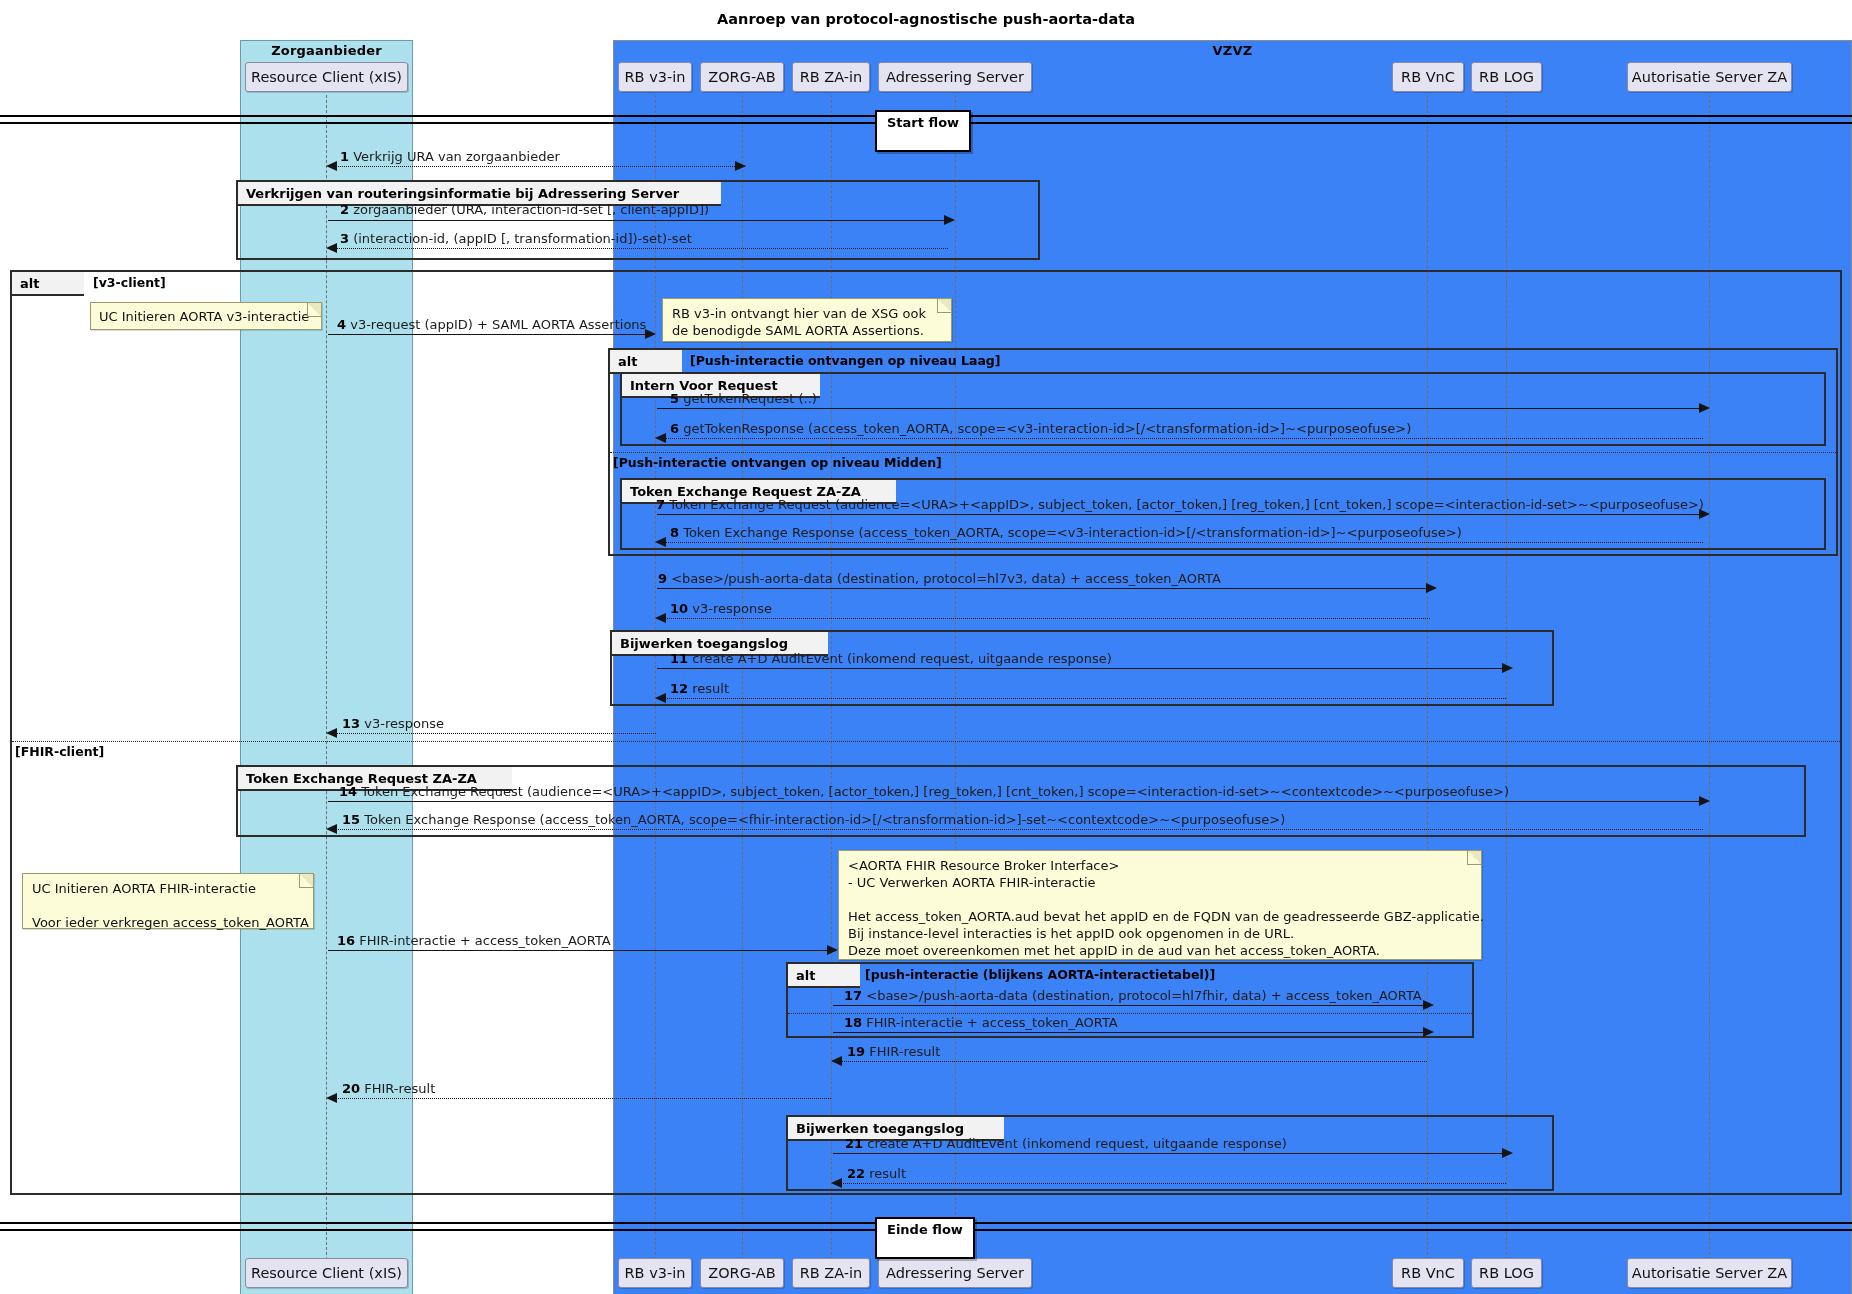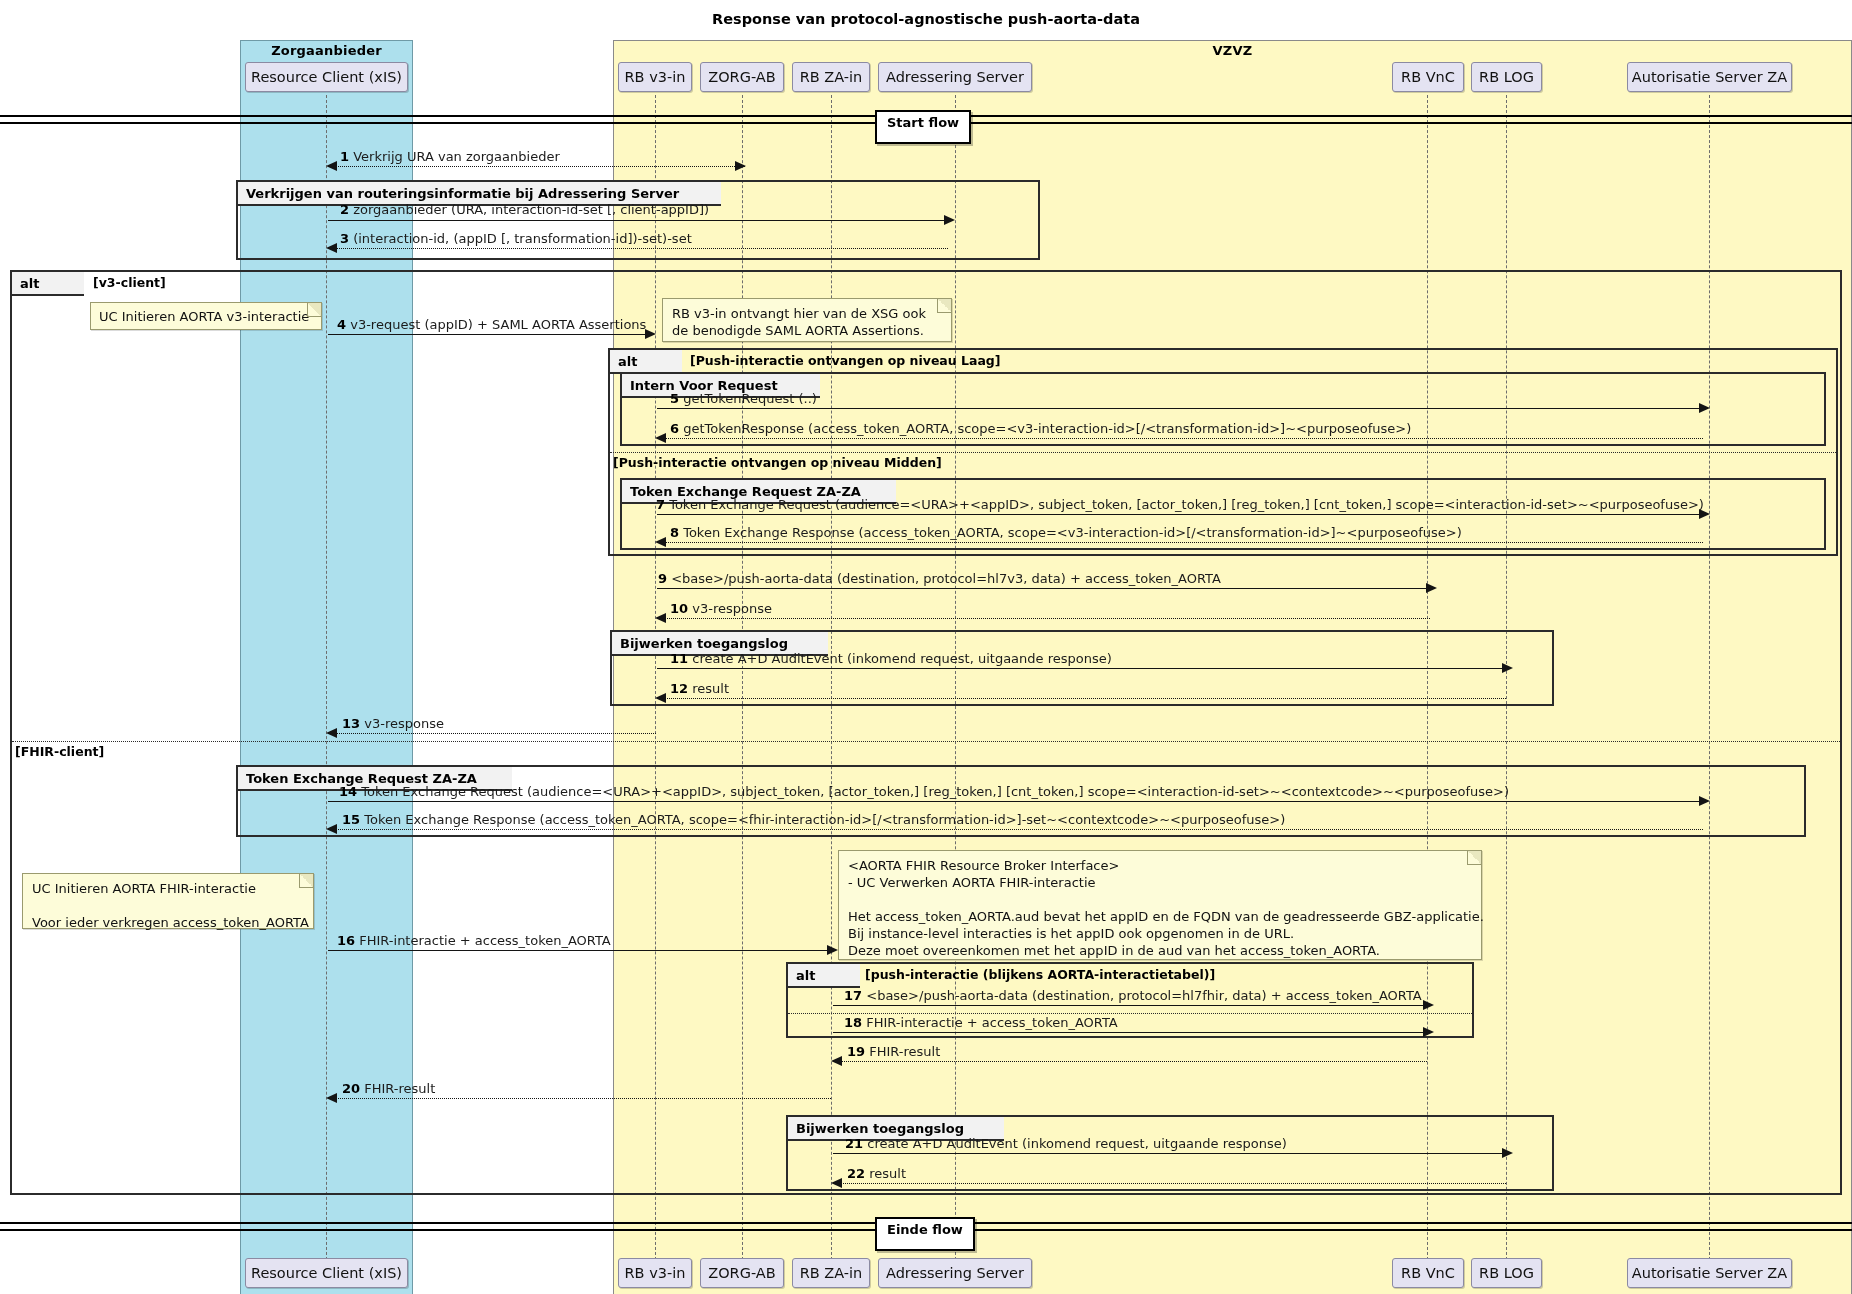--- a/index.html
+++ b/index.html
@@ -2,38 +2,38 @@
 <html><head>
 <meta charset="utf-8">
 <style>
   html,body{margin:0;padding:0;background:#ffffff;}
   body{font-family:"DejaVu Sans","Liberation Sans",sans-serif;}
   #canvas{position:relative;width:1852px;height:1294px;background:#fff;overflow:hidden;}
 
   
   .band{position:absolute;box-sizing:border-box;}
   .band-zorg{background:#ade0ed;border:1px solid #6f9aa6;}
-  .band-vzvz{background:#fef9c3;border:1px solid #8a8a8a;}
+  .band-vzvz{background:#3b82f6;border:1px solid #8a8a8a;}
   .band-title{position:absolute;left:0;right:0;top:2px;text-align:center;
       font-size:13px;font-weight:bold;color:#000;letter-spacing:.2px;}
 
   
   .pbox{position:absolute;box-sizing:border-box;background:#e4e3f2;
      border:1px solid #8b8aa2;border-radius:3px;display:flex;align-items:center;
      justify-content:center;font-size:14.5px;color:#111;white-space:nowrap;
      box-shadow:1px 1px 0 rgba(0,0,0,.18);}
 
   
   .lifeline{position:absolute;width:0;border-left:1px dashed #6d6d6d;}
 
   
   .delim{position:absolute;left:0;width:1852px;height:5px;
       border-top:2px solid #000;border-bottom:2px solid #000;}
   .delim-lbl{position:absolute;background:#fff;border:2px solid #000;
-      font-size:13px;font-weight:bold;padding:3px 10px 12px;white-space:nowrap;
+      font-size:13px;font-weight:bold;padding:3px 10px 20px;white-space:nowrap;
       box-shadow:2px 2px 0 rgba(0,0,0,.25);}
 
   
   .frame{position:absolute;box-sizing:border-box;border:2px solid #2b2b2b;
       background:transparent;}
   .frame-hdr{position:absolute;top:0;left:0;height:22px;background:#f2f2f2;
       border-right:2px solid #2b2b2b;border-bottom:2px solid #2b2b2b;
       display:flex;align-items:center;padding:0 8px;font-size:13px;font-weight:bold;
       color:#000;white-space:nowrap;}
   .frame-hdr.notch{border-right:none;}
@@ -67,21 +67,21 @@
 
   
   .dtitle{position:absolute;left:0;width:1852px;text-align:center;
       font-size:14.5px;font-weight:bold;color:#000;}
 </style>
 </head>
 <body>
 
 <div id="canvas">
 
-  <div class="dtitle" style="top:11px;">Response van protocol-agnostische push-aorta-data</div>
+  <div class="dtitle" style="top:11px;">Aanroep van protocol-agnostische push-aorta-data</div>
 
   <div class="band band-zorg" style="left:240px;top:40px;width:173px;height:1255px;padding-left:20px;">
     <div class="band-title">Zorgaanbieder</div>
   </div>
   <div class="band band-vzvz" style="left:613px;top:40px;width:1239px;height:1255px;">
     <div class="band-title">VZVZ</div>
   </div>
 
   <div class="lifeline" style="left:326px;top:95px;height:1170px;"></div>
   <div class="lifeline" style="left:655px;top:95px;height:1170px;"></div>

